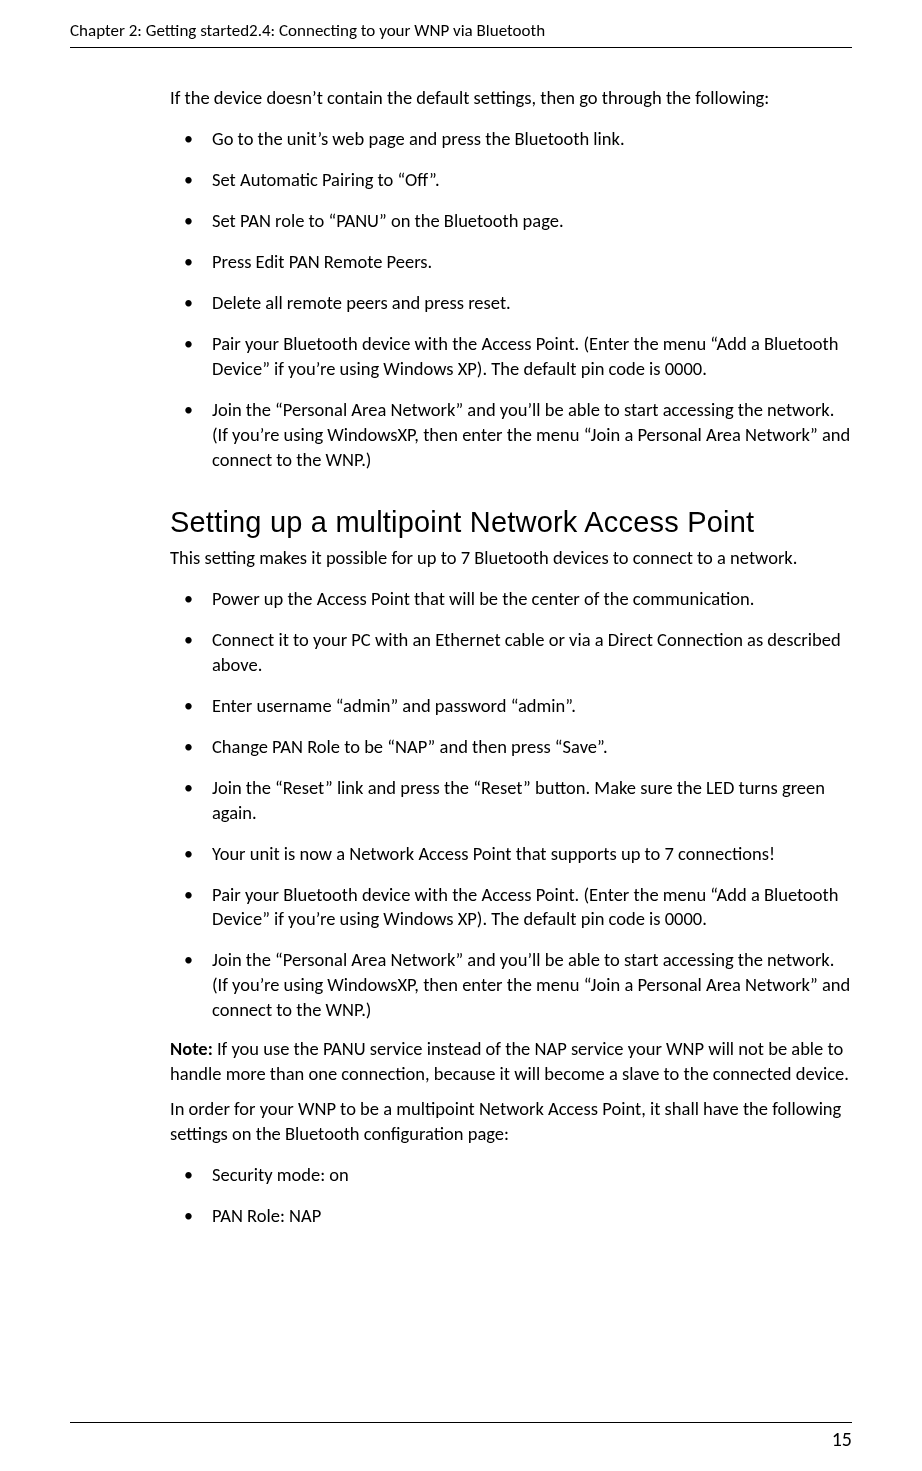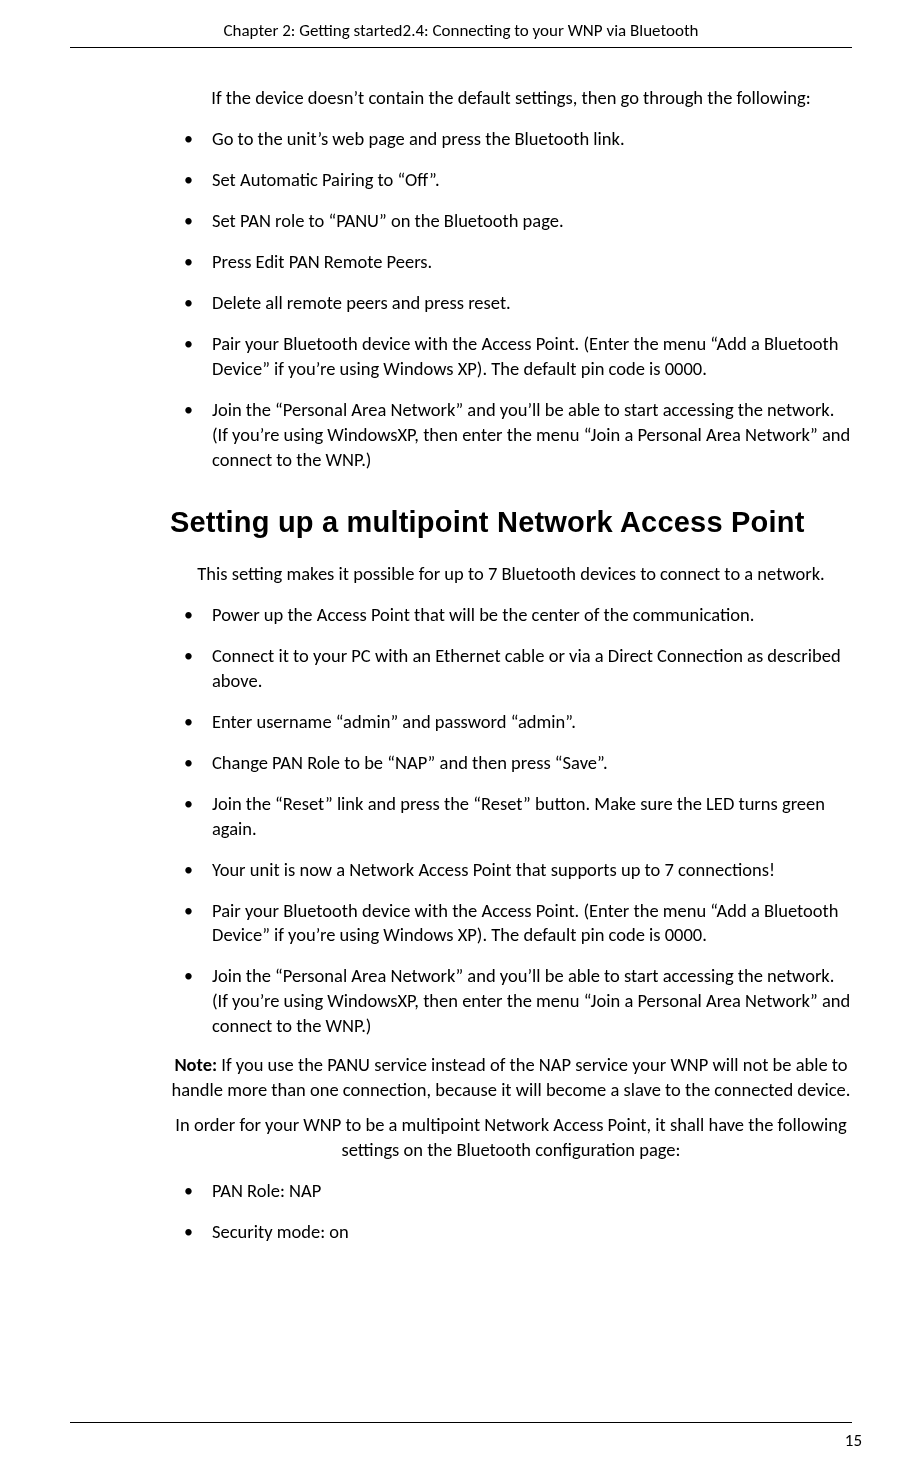--- a/index.html
+++ b/index.html
@@ -12,35 +12,34 @@
   }
   .page {
     width: 922px;
     height: 1471px;
     position: relative;
     box-sizing: border-box;
     padding: 20px 70px 0 70px;
   }
   .running-head {
     display: flex;
-    justify-content: center;
+    justify-content: flex-start;
     font-size: 17px;
     padding-bottom: 6px;
     border-bottom: 1px solid #000;
   }
   .content {
     margin-left: 100px;
     margin-right: 0;
     padding-top: 38px;
     font-size: 18.5px;
     line-height: 1.35;
   }
   .content p {
     margin: 0 0 10px 0;
-    text-align: center;
   }
   ul.bullets {
     list-style: none;
     padding: 0;
     margin: 0 0 14px 0;
   }
   ul.bullets > li {
     position: relative;
     padding-left: 42px;
     margin: 16px 0 10px 0;
@@ -48,38 +47,38 @@
   ul.bullets > li::before {
     content: "•";
     position: absolute;
     left: 14px;
     top: 0;
     font-size: 18px;
     line-height: 1.35;
   }
   h2.section {
     font-size: 29px;
-    font-weight: 700;
-    margin: 30px 0 20px 0;
+    font-weight: 400;
+    margin: 30px 0 4px 0;
     letter-spacing: 0.2px;
     font-family: "Segoe UI", "Arial Black", "Verdana", sans-serif;
   }
   .note-label { font-weight: 700; margin-top: 42px; }
   .footer-rule {
     position: absolute;
     left: 70px;
     right: 70px;
     bottom: 48px;
     border-top: 1px solid #000;
   }
   .page-number {
     position: absolute;
-    right: 60px;
+    right: 70px;
     bottom: 20px;
-    font-size: 17px;
+    font-size: 20px;
   }
 </style>
 </head>
 <body>
 
 <div class="page">
 
   <div class="running-head">
     <span>Chapter 2: Getting started</span>
     <span>2.4: Connecting to your WNP via Bluetooth</span>
@@ -114,22 +113,22 @@
       <li>Join the “Personal Area Network” and you’ll be able to start accessing the network. (If you’re using WindowsXP, then enter the menu “Join a Personal Area Network” and connect to the WNP.)</li>
     </ul>
 
     <p>
       <span class="note-label">Note:</span><span> If you use the PANU service instead of the NAP service your WNP will not be able to handle more than one connection, because it will become a slave to the connected device.</span>
     </p>
 
     <p>In order for your WNP to be a multipoint Network Access Point, it shall have the following settings on the Bluetooth configuration page:</p>
 
     <ul class="bullets">
+      <li>Security mode: on</li>
       <li>PAN Role: NAP</li>
-      <li>Security mode: on</li>
     </ul>
 
   </div>
 
   <div class="footer-rule"></div>
   <div class="page-number">15</div>
 
 </div>
 
 </body></html>

